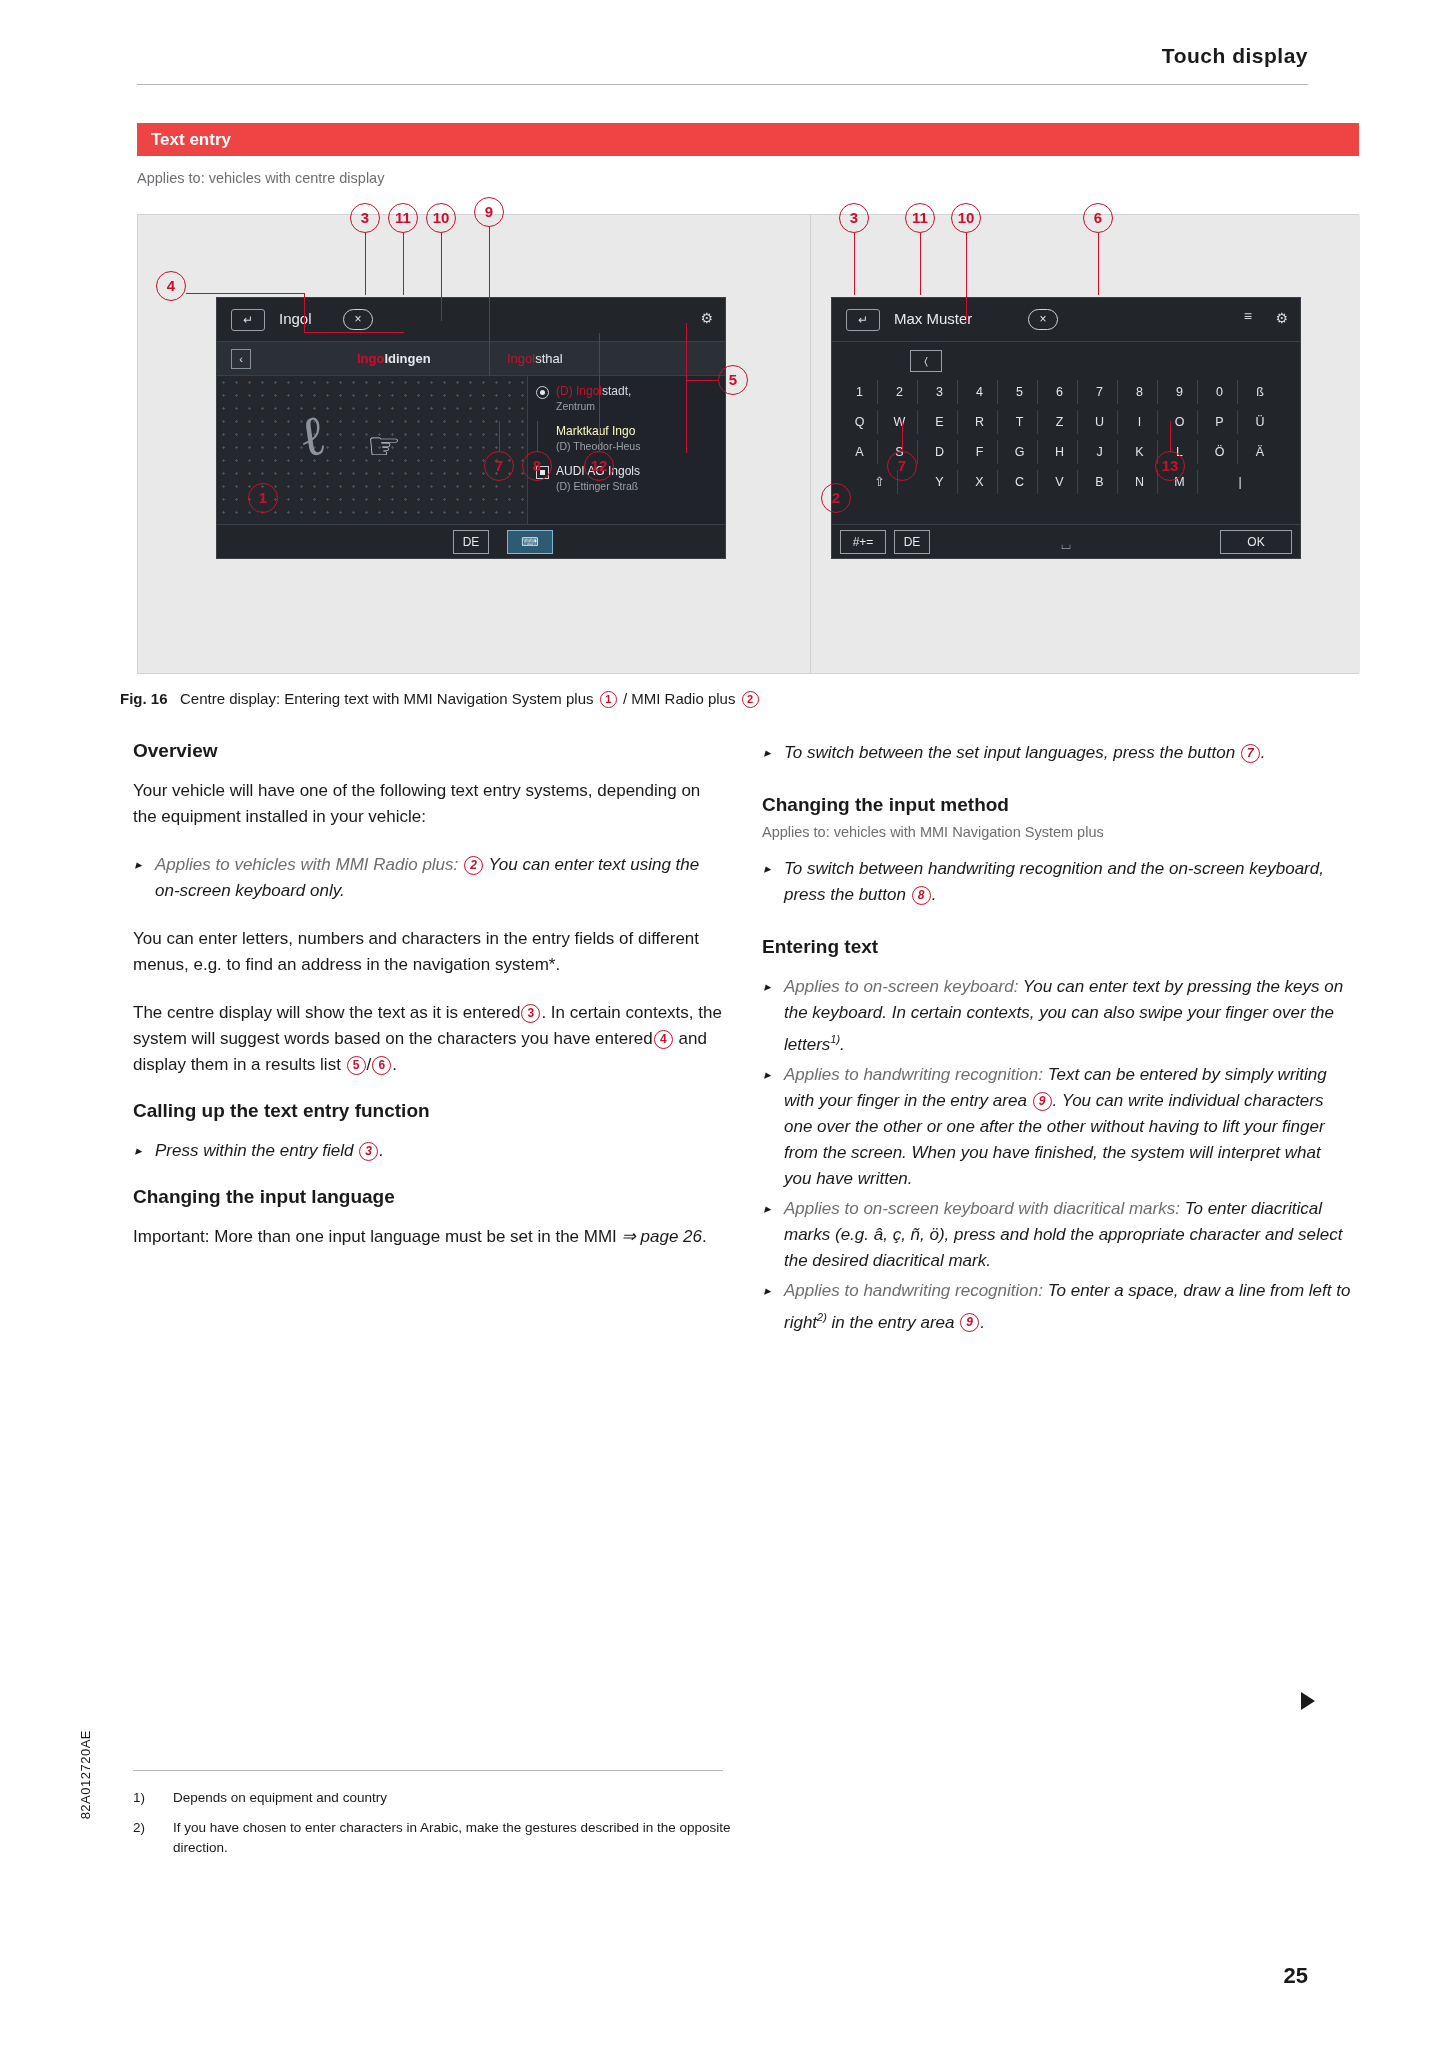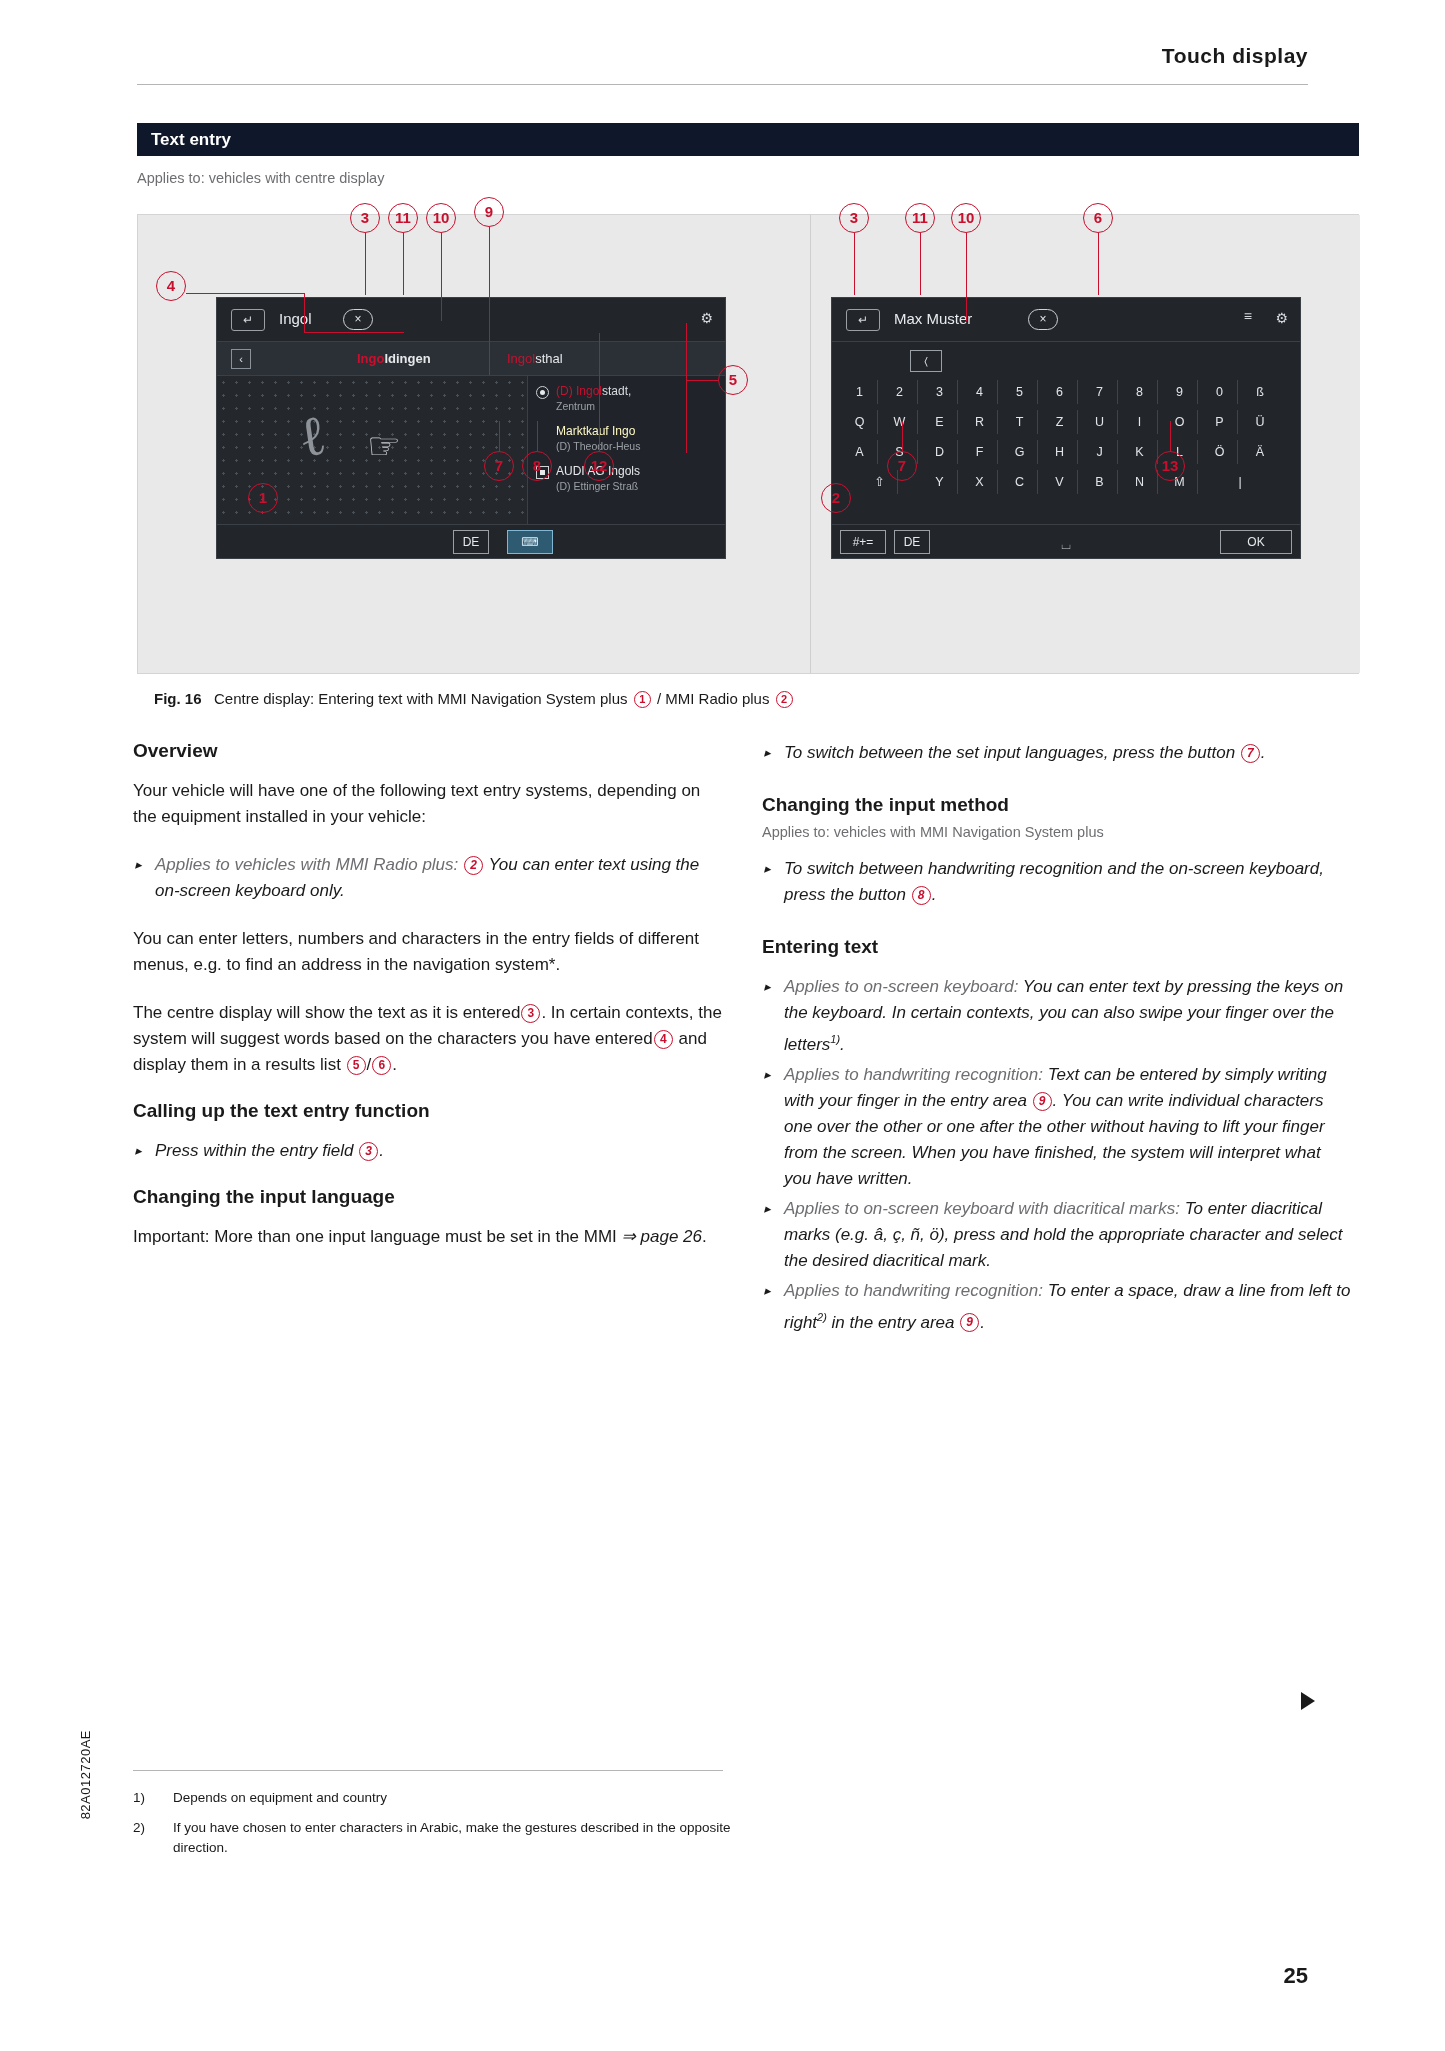--- a/index.html
+++ b/index.html
@@ -37,21 +37,21 @@
     background: #b5b5b5;
   }
 
   
   .section-bar {
     position: absolute;
     left: 137px;
     top: 123px;
     width: 1222px;
     height: 33px;
-    background: #0f172a;
+    background: #ef4444;
     color: #ffffff;
     font-size: 17px;
     font-weight: bold;
     padding: 7px 0 0 14px;
   }
   .applies-sub {
     position: absolute;
     left: 137px;
     top: 170px;
     font-size: 14.5px;
@@ -223,21 +223,21 @@
 
   .fig-code {
     position: absolute; right: 8px; top: 10px;
     font-size: 11px; color: #6d6e71;
     writing-mode: vertical-rl;
     letter-spacing: 0.5px;
   }
 
   .fig-caption {
     position: absolute;
-    left: 154px;
+    left: 120px;
     top: 690px;
     width: 1222px;
     font-size: 15px;
     color: #1a1a1a;
   }
   .fig-caption b { font-weight: bold; }
   .cap-num {
     display: inline-block; width: 17px; height: 17px; border: 1.2px solid #c8102e;
     border-radius: 50%; color: #c8102e; font-size: 11px; text-align: center;
     line-height: 15px; vertical-align: 1px; margin: 0 2px; font-weight: bold;

